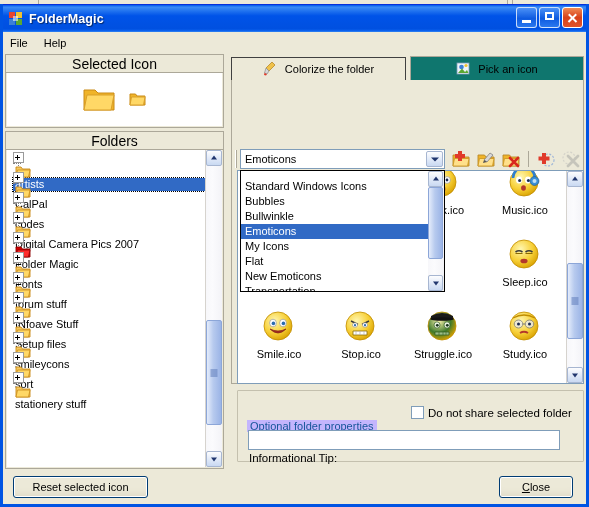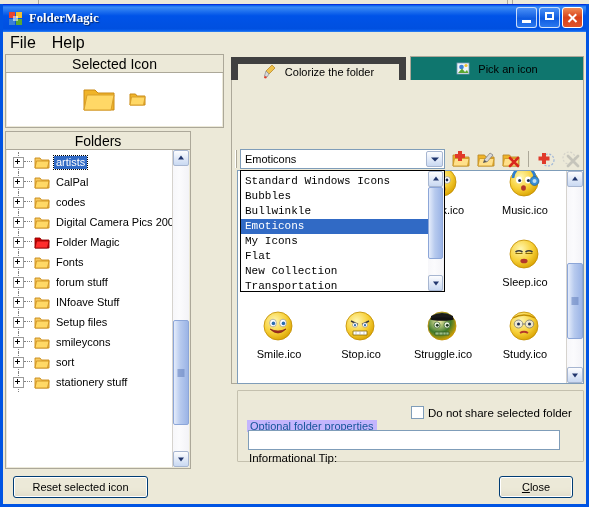--- a/index.html
+++ b/index.html
@@ -21,53 +21,53 @@
        background:#ece9d8;box-sizing:border-box;
        border-left:3px solid #0054e3;border-right:3px solid #0054e3;border-bottom:3px solid #0054e3;}
 
   
   .titlebar{position:relative;height:27px;
     background:linear-gradient(to bottom,#0058ee 0%,#3b8cf5 8%,#0053e8 40%,#0050e0 88%,#0c63f0 96%,#3a8af0 100%);
     border-top:1px solid #0831d9;
     display:flex;align-items:center;}
   .titlebar .ticon{width:17px;height:17px;margin-left:4px;margin-right:5px;position:relative;flex:0 0 auto;}
   .tt{font-weight:bold;font-size:12.5px;color:#fff;letter-spacing:.1px;
-      text-shadow:1px 1px 1px rgba(0,0,0,.55);font-family:Liberation Serif, serif;}
+      text-shadow:1px 1px 1px rgba(0,0,0,.55);font-family:Liberation Sans, sans-serif;}
   .tbtns{position:absolute;right:3px;top:2px;display:flex;gap:2px;}
   .tbtn{width:21px;height:21px;border-radius:3px;box-sizing:border-box;position:relative;
         border:1px solid rgba(255,255,255,.75);}
   .tbtn.min{background:linear-gradient(to bottom,#4b91f7,#0e5ae0 55%,#2a78ef);}
   .tbtn.max{background:linear-gradient(to bottom,#4b91f7,#0e5ae0 55%,#2a78ef);}
   .tbtn.cls{background:linear-gradient(to bottom,#f08a54,#d8421b 50%,#e0522a);border-color:#fff;}
   .tbtn.min:after{content:"";position:absolute;left:5px;bottom:4px;width:9px;height:3px;background:#fff;}
   .tbtn.max:after{content:"";position:absolute;left:5px;top:4px;width:9px;height:8px;border:2px solid #fff;box-sizing:border-box;}
   .tbtn.cls .x1,.tbtn.cls .x2{position:absolute;left:4px;top:9px;width:11px;height:2.4px;background:#fff;}
   .tbtn.cls .x1{transform:rotate(45deg);}
   .tbtn.cls .x2{transform:rotate(-45deg);}
 
   
   .menubar{height:21px;background:#ece9d8;display:flex;align-items:center;padding-left:7px;gap:16px;}
-  .menubar span{font-size:16px;color:#000;cursor:default;}
+  .menubar span{font-size:11px;color:#000;cursor:default;}
 
   
   .gb{position:absolute;box-sizing:border-box;border:1px solid #aca899;background:#ece9d8;}
   .gb-head{position:absolute;left:0;top:0;right:0;height:17px;border-bottom:1px solid #aca899;
            display:flex;align-items:center;justify-content:center;font-size:14px;color:#000;background:#ece9d8;}
 
   
   #selPanel{left:5px;top:54px;width:219px;height:74px;}
   #selPanelBody{position:absolute;left:1px;top:18px;right:1px;bottom:1px;background:#fff;
      display:flex;align-items:center;justify-content:center;gap:14px;}
 
   
-  #foldersPanel{left:5px;top:131px;width:186px;height:338px;}
+  #foldersPanel{left:5px;top:131px;width:219px;height:338px;}
   #treeBox{position:absolute;left:1px;top:18px;right:1px;bottom:1px;background:#fff;overflow:hidden;}
   #treeInner{position:absolute;left:0;top:0;right:17px;top:0;bottom:0;overflow:hidden;padding-top:2px;}
 
-  .trow{height:20px;display:flex;align-items:center;padding-left:6px;position:relative;}
+  .trow{height:20px;display:flex;padding-left:6px;position:relative;flex-direction:column;}
   .texp{width:9px;height:9px;border:1px solid #9a9a9a;background:#fff;position:relative;flex:0 0 auto;margin-right:0px;}
   .texp:before{content:"";position:absolute;left:1px;top:3.5px;width:5px;height:1px;background:#000;}
   .texp:after{content:"";position:absolute;left:3px;top:1.5px;width:1px;height:5px;background:#000;}
   .texp.blank{border:none;background:transparent;}
   .texp.blank:before,.texp.blank:after{display:none;}
   .tdots{width:8px;height:1px;border-top:1px dotted #808080;flex:0 0 auto;}
   .tvert{position:absolute;left:10.5px;top:0;bottom:0;width:1px;border-left:1px dotted #808080;}
   .tfold{width:16px;height:13px;margin:0 4px 0 2px;flex:0 0 auto;position:relative;}
   .tlabel{font-size:11px;color:#000;white-space:nowrap;padding:0 2px;line-height:13px;}
   .trow.sel .tlabel{background:#316ac5;color:#fff;outline:1px dotted #000;outline-offset:0px;}
@@ -89,21 +89,21 @@
           background:linear-gradient(to right,#e4ecfb,#b7caee 45%,#9bb4e6);
           border:1px solid #8ca6d8;border-radius:2px;}
   .sgrip{position:absolute;left:50%;top:50%;transform:translate(-50%,-50%);width:7px;height:7px;}
   .sgrip i{display:block;height:1px;background:#5a79b8;margin-bottom:1px;}
 
   
   .tabs{position:absolute;left:231px;top:57px;width:353px;height:24px;}
   .tab{position:absolute;top:0;height:24px;box-sizing:border-box;
        display:flex;align-items:center;justify-content:center;gap:7px;font-size:11px;color:#000;}
   .tab.inactive{left:0;width:175px;background:#ece9d8;
-     border:7px solid #404040;border-bottom:1px solid #aca899;}
+     border:1px solid #404040;border-bottom:1px solid #aca899;}
   .tab.active{left:179px;width:174px;height:26px;top:-1px;
      background:#0f766e;border:1px solid #aca899;border-bottom:1px solid #fff;}
 
   .helptext{position:absolute;left:237px;top:92px;width:345px;font-size:11.5px;color:#000;line-height:15px;}
 
   
   .combo{position:absolute;left:240px;top:149px;width:205px;height:20px;box-sizing:border-box;
          border:1px solid #7f9db9;background:#fff;display:flex;align-items:center;}
   .combo .ctext{font-size:11px;padding-left:4px;color:#000;}
   .combo .carrow{position:absolute;right:1px;top:1px;width:17px;height:16px;
@@ -627,28 +627,28 @@
     </div>
     <div class="tbi">
       <svg width="22" height="21" viewBox="0 0 22 21" opacity=".45">
         <circle cx="9" cy="9" r="6" fill="none" stroke="#b9b9b9" stroke-width="1.2" stroke-dasharray="2 1.6"></circle>
         <path d="M8 7 L18 17 M18 7 L8 17" stroke="#9a9a9a" stroke-width="2.8" stroke-linecap="round"></path>
       </svg>
     </div>
   </div>
 
   <div class="droplist">
-    <div style="position:absolute;left:0;top:0;right:16px;bottom:0;overflow:hidden;padding-top:3px;font-family:Liberation Mono, monospace;">
+    <div style="position:absolute;left:0;top:0;right:16px;bottom:0;overflow:hidden;padding-top:8px;">
         <div class="dopt">Standard Windows Icons</div>
         <div class="dopt">Bubbles</div>
         <div class="dopt">Bullwinkle</div>
         <div class="dopt sel">Emoticons</div>
         <div class="dopt">My Icons</div>
         <div class="dopt">Flat</div>
-        <div class="dopt">New Collection</div>
+        <div class="dopt">New Emoticons</div>
         <div class="dopt">Transportation</div>
       </div>
     <div class="dvsb">
       <div class="sbtn up" style="width:15px;">
           <span class="ar"></span>
         </div>
       <div class="strack"></div>
       <div class="sthumb" style="width:15px;top:16px;height:72px;"></div>
       <div class="sbtn dn" style="width:15px;">
           <span class="ar"></span>

